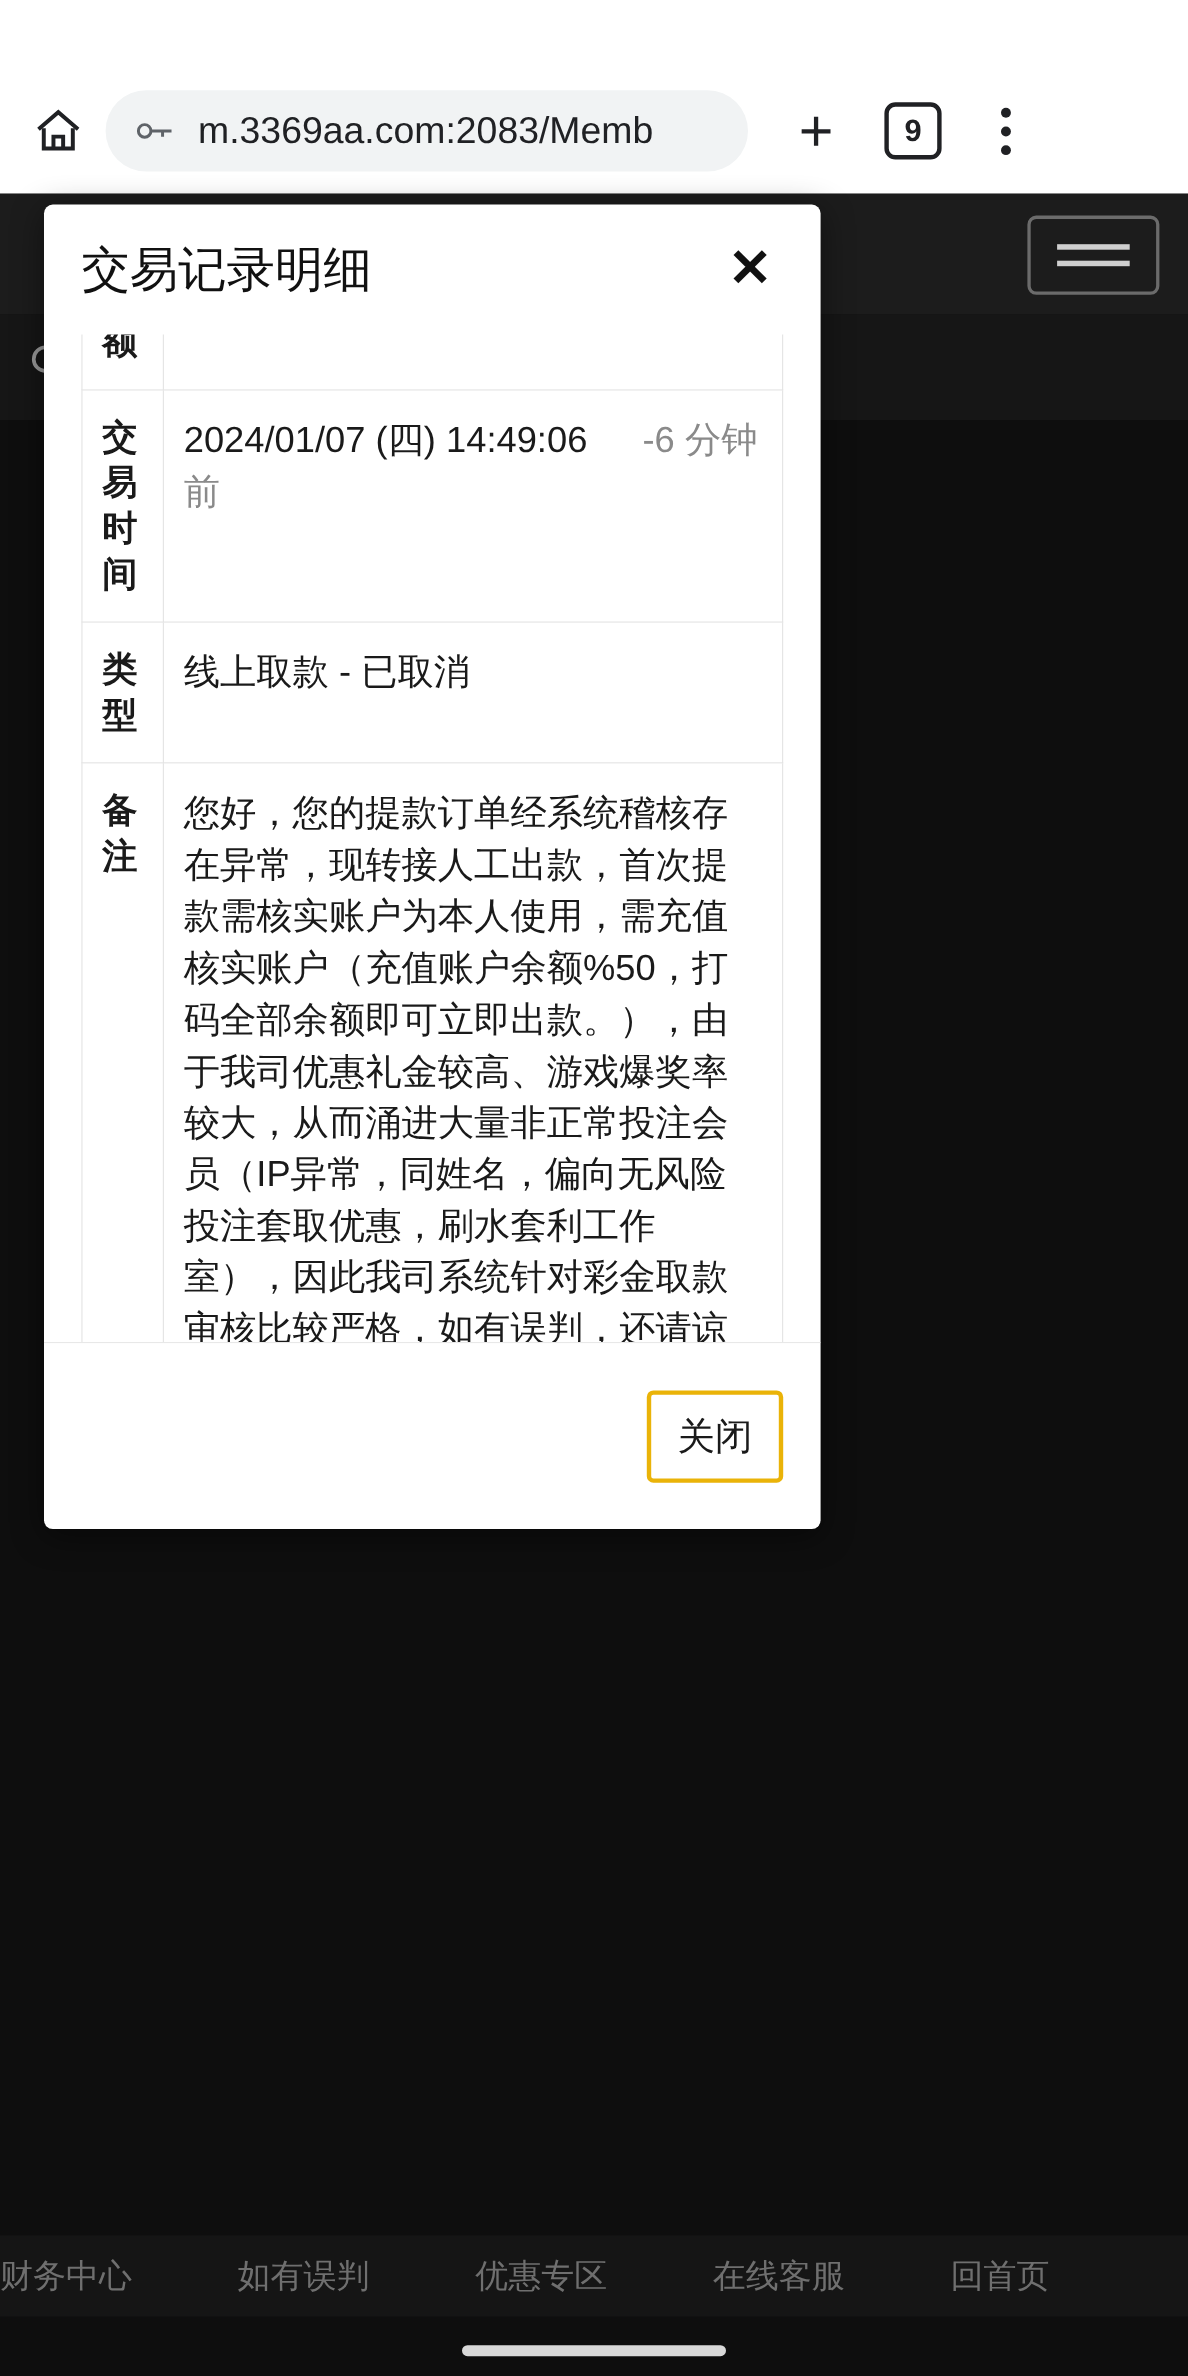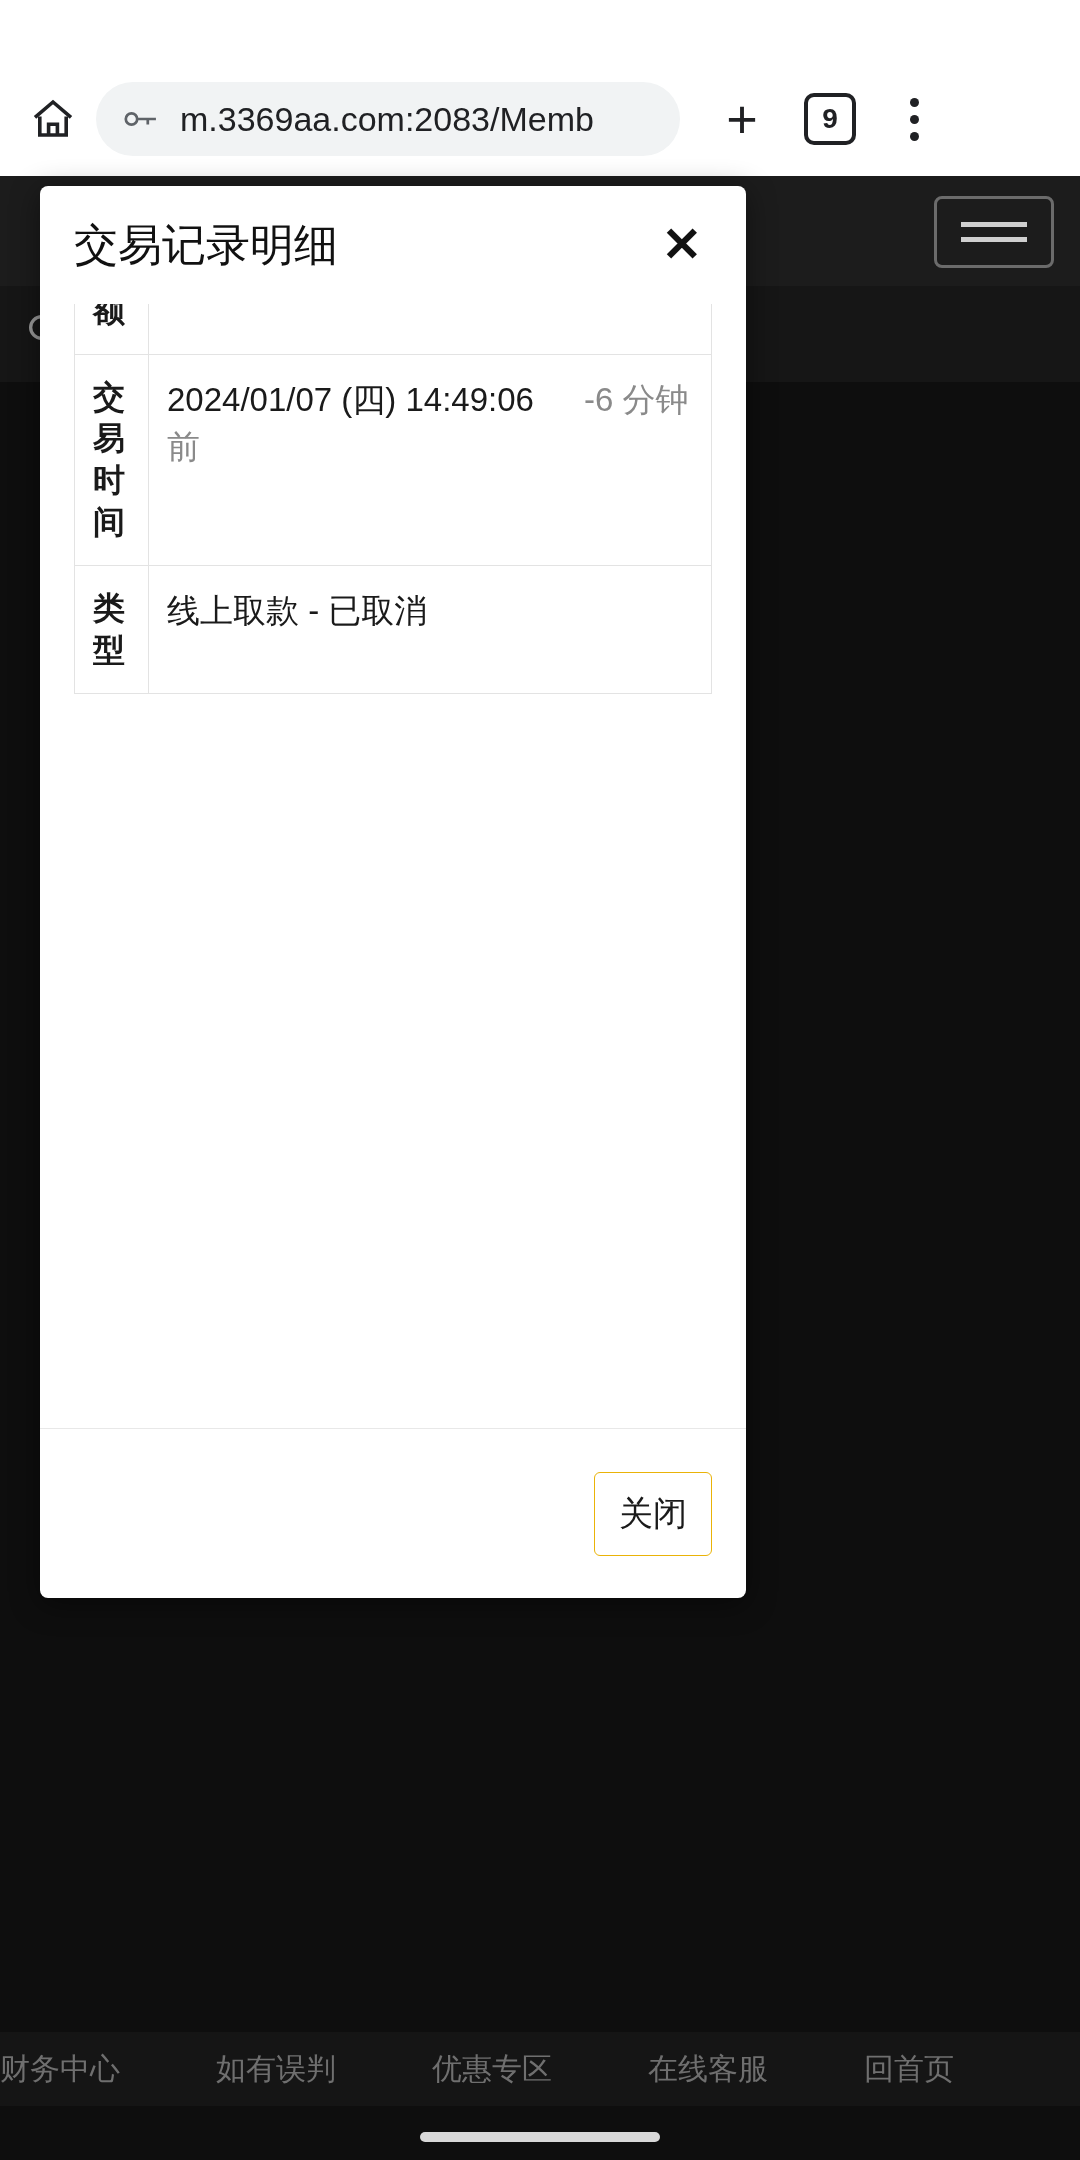--- a/index.html
+++ b/index.html
@@ -116,21 +116,21 @@
   .gesture-bar {
     position: absolute; left: 50%; transform: translateX(-50%);
     bottom: 18px; width: 240px; height: 10px; border-radius: 5px;
     background: #d8d8d8;
   }
 
   
   .modal {
     position: absolute;
     left: 40px; top: 186px;
-    width: 706px; height: 1412px;
+    width: 706px; height: 1204px;
     background: #ffffff;
     border-radius: 8px;
     box-shadow: 0 6px 30px rgba(0,0,0,.45);
     display: flex; flex-direction: column;
     overflow: hidden;
     justify-content: flex-end;
   }
   .modal-head {
     flex: 0 0 auto;
     height: 118px;
@@ -174,21 +174,21 @@
 
   .modal-foot {
     flex: 0 0 auto;
     height: 170px;
     border-top: 1px solid #e8e8e8;
     display: flex; align-items: center; justify-content: flex-end;
     padding: 0 34px;
   }
   .btn-close {
     min-width: 118px; height: 84px;
-    border: 1px solid #eab308; border-radius: 6px;
+    border: 4px solid #eab308; border-radius: 6px;
     background: #fff;
     font-size: 34px; color: #1a1a1a;
     display: flex; align-items: center; justify-content: center;
     padding: 0 24px;
   }
 </style>
 </head>
 <body>
 
 <div id="screen">
@@ -266,20 +266,24 @@
           <td class="label">交易时间</td>
           <td class="value">
             <span>2024/01/07 (四) 14:49:06</span>
             <span class="muted">-6 分钟前</span>
           </td>
         </tr>
         <tr>
           <td class="label">类型</td>
           <td class="value">线上取款 - 已取消</td>
         </tr>
+        <tr>
+          <td class="label">备注</td>
+          <td class="value note-text">您好，您的提款订单经系统稽核存在异常，现转接人工出款，首次提款需核实账户为本人使用，需充值核实账户（充值账户余额%50，打码全部余额即可立即出款。），由于我司优惠礼金较高、游戏爆奖率较大，从而涌进大量非正常投注会员（IP异常，同姓名，偏向无风险投注套取优惠，刷水套利工作室），因此我司系统针对彩金取款审核比较严格，如有误判，还请谅解！感谢您的理解与配合，谢谢~</td>
+        </tr>
       </tbody>
         </table>
     </div>
 
     <div class="modal-foot">
       <div class="btn-close">关闭</div>
     </div>
   </div>
 
 </div>

